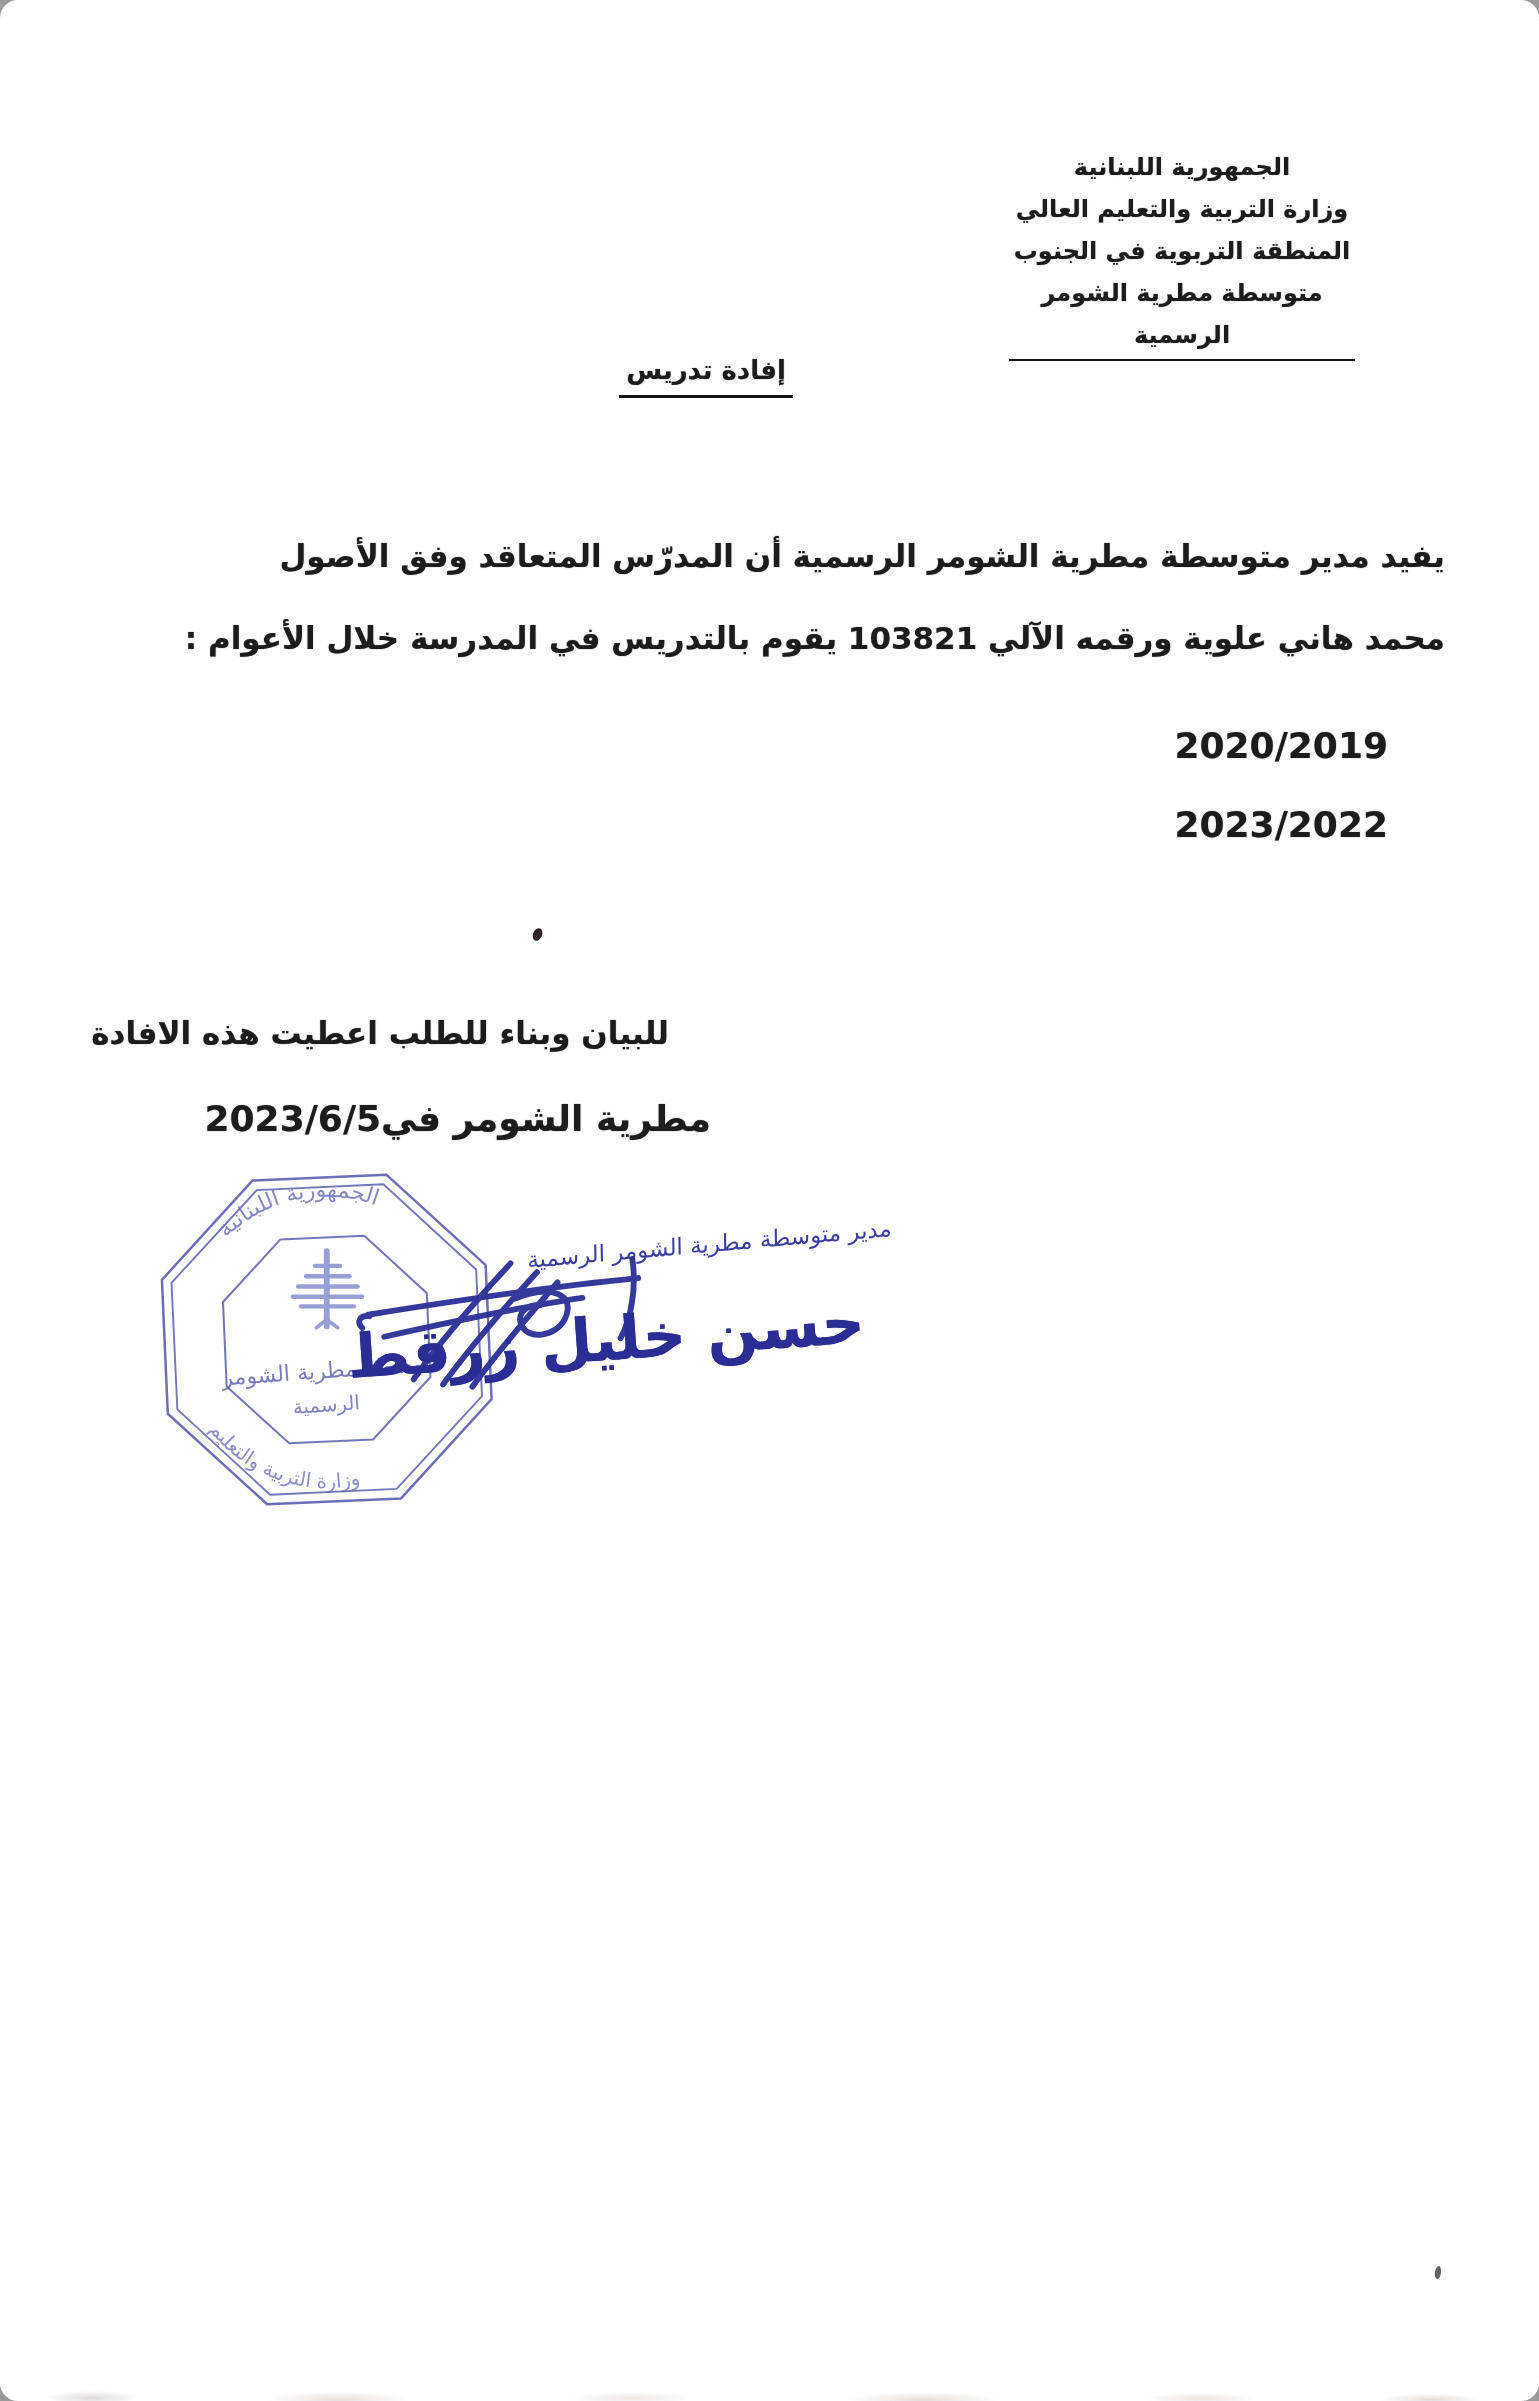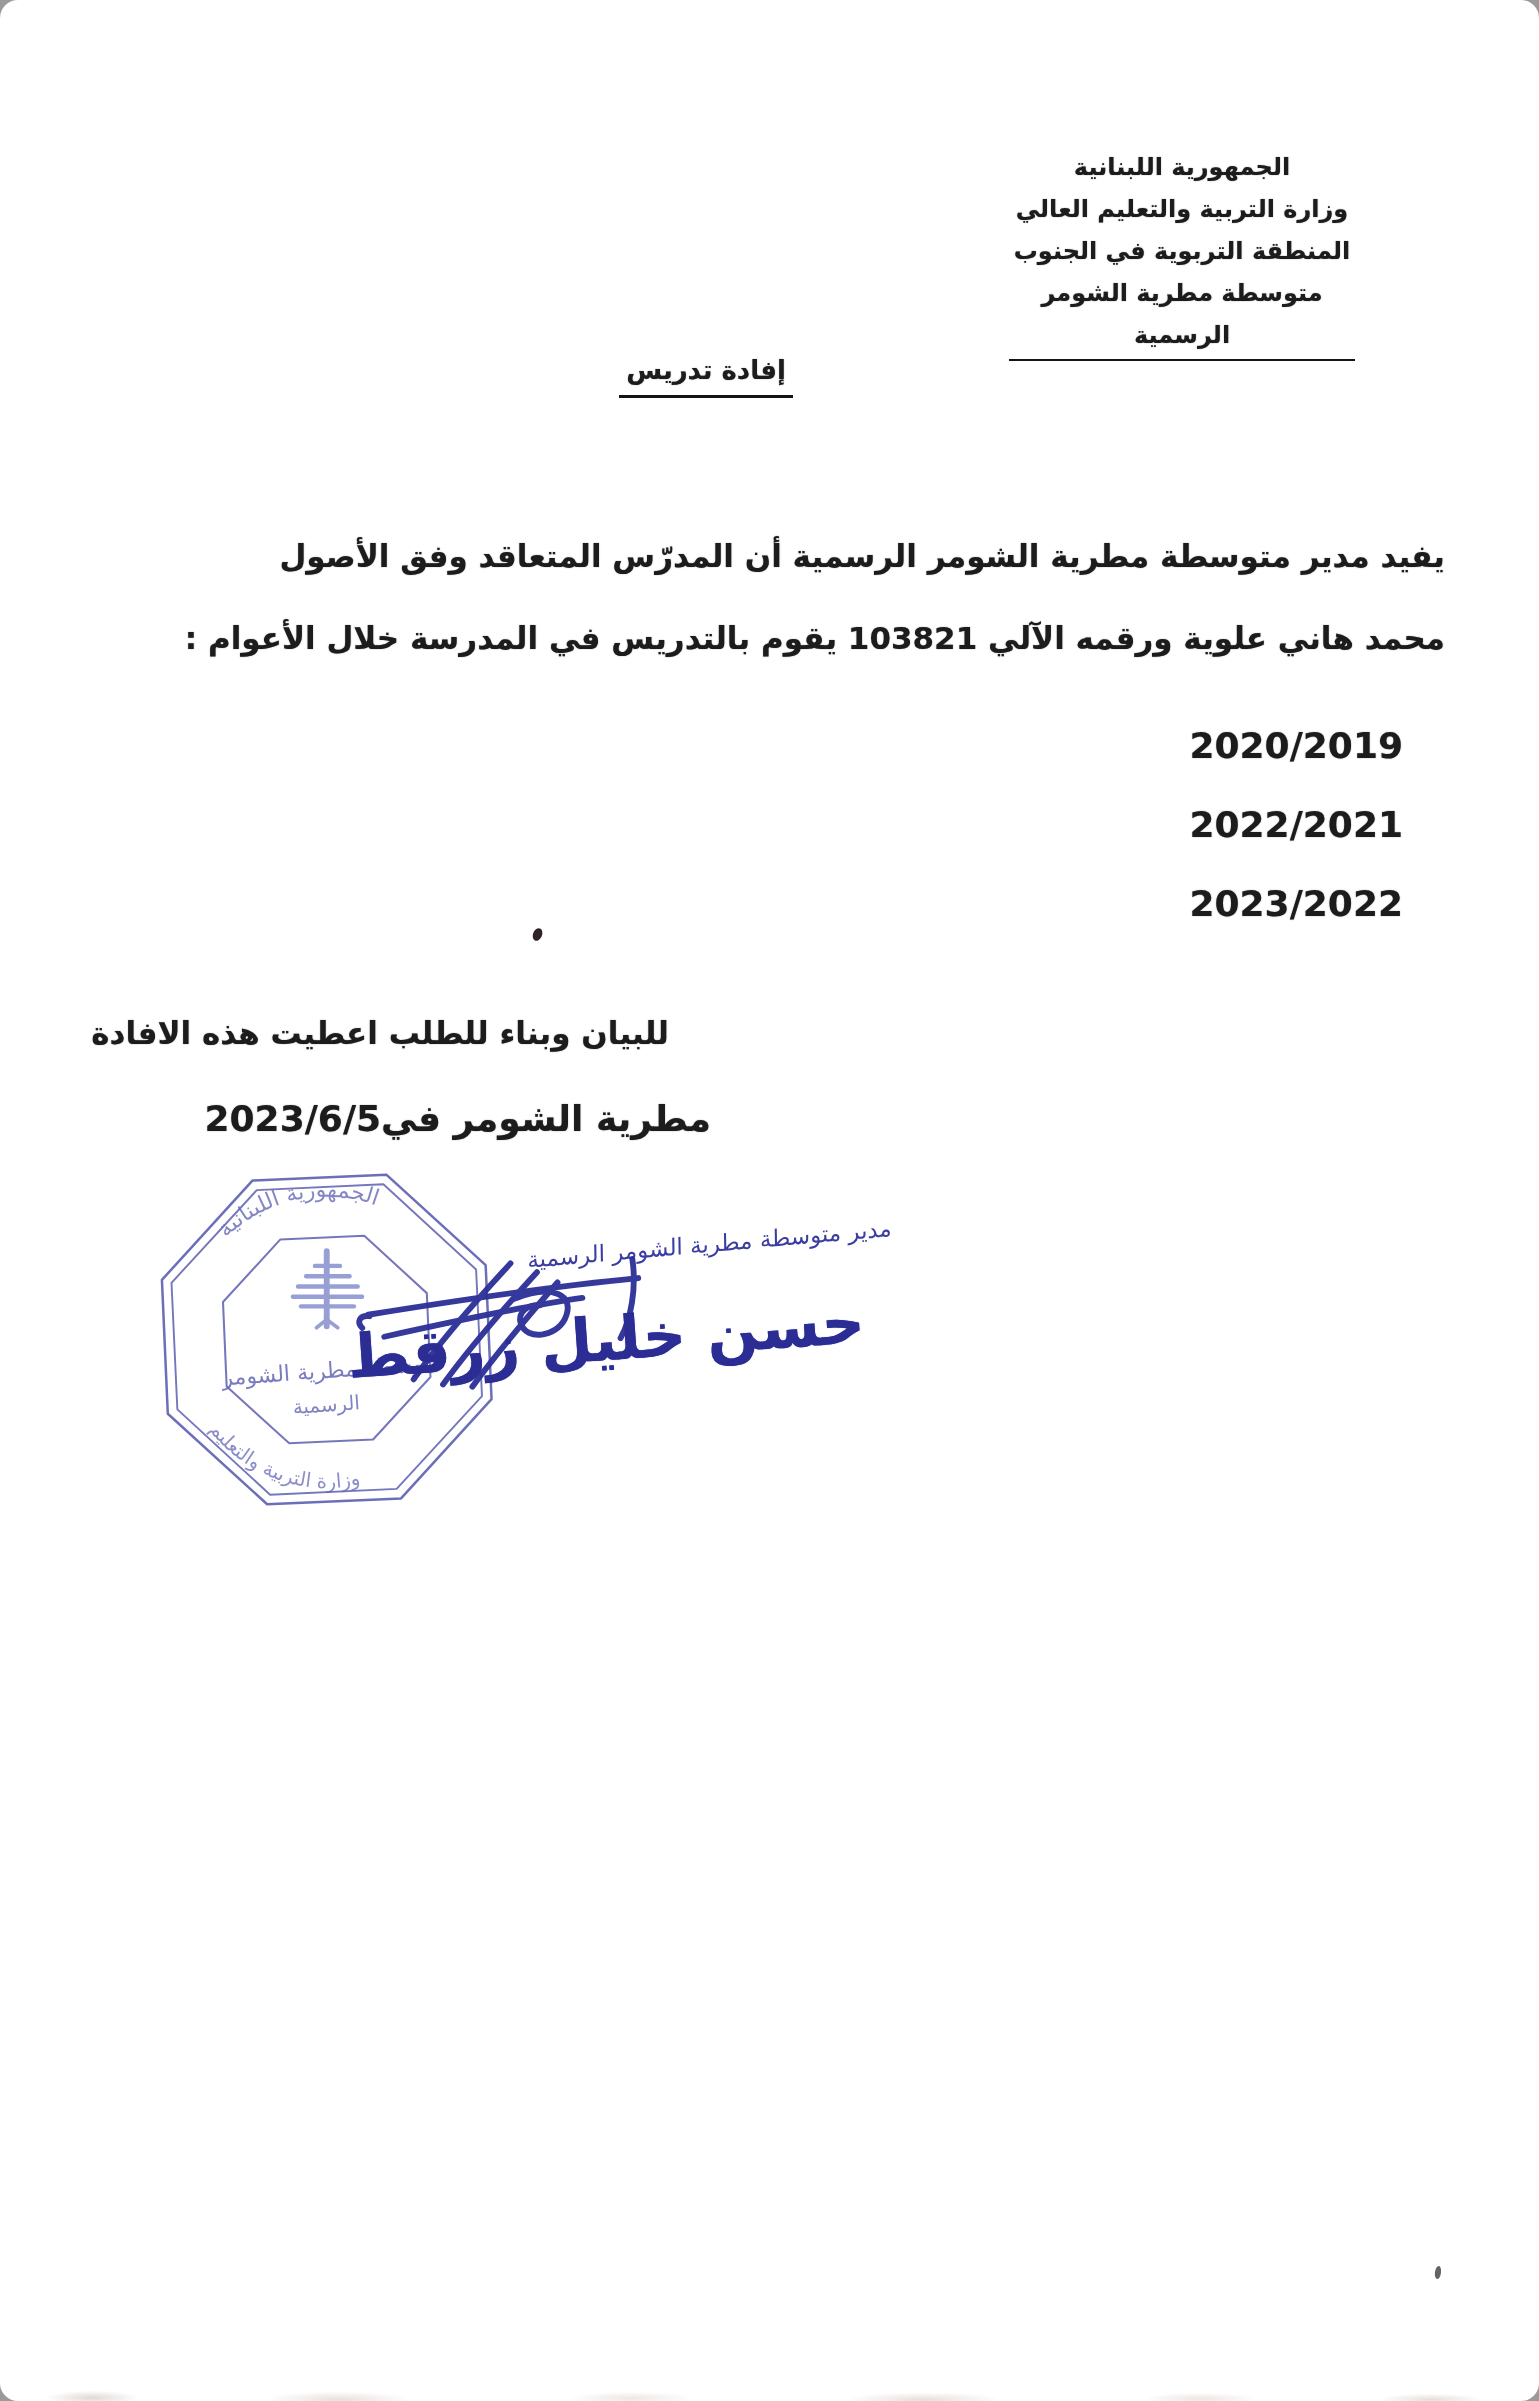--- a/index.html
+++ b/index.html
@@ -29,21 +29,21 @@
   }
   
   .body-line{
     position:absolute;right:94px;direction:rtl;white-space:nowrap;
     font-size:31px;font-weight:700;
   }
   .body-line.l1{top:538px;margin-left:11px;}
   .body-line.l2{top:620px;}
   
   .years{
-    position:absolute;top:706px;right:136px;text-align:right;
+    position:absolute;top:706px;right:151px;text-align:right;
     font-size:36px;font-weight:700;line-height:79px;
   }
   
   .closing{
     position:absolute;top:1015px;right:870px;direction:rtl;white-space:nowrap;
     font-size:31px;font-weight:700;
   }
   .place-date{
     position:absolute;top:1098px;right:828px;direction:rtl;white-space:nowrap;
     font-size:36px;font-weight:700;
@@ -94,21 +94,20 @@
 
   <div class="doc-title-wrap">
     <span class="doc-title ink">إفادة تدريس</span>
   </div>
 
   <div class="body-line l1 ink">يفيد مدير متوسطة مطرية الشومر الرسمية أن المدرّس المتعاقد وفق الأصول</div>
   <div class="body-line l2 ink">محمد هاني علوية ورقمه الآلي 103821 يقوم بالتدريس في المدرسة خلال الأعوام :</div>
 
   <div class="years ink">
     <div>2020/2019</div>
-    <div>2022/2021</div>
     <div>2023/2022</div>
   </div>
 
   <div class="closing ink">للبيان وبناء للطلب اعطيت هذه الافادة</div>
   <div class="place-date ink">مطرية الشومر في2023/6/5</div>
 
   <svg class="stamp-svg" viewBox="0 0 462 492" aria-hidden="true">
     <defs>
       <path id="arcTop" d="M54,168 A196,196 0 0 1 410,168" fill="none"></path>
       <path id="arcBot" d="M40,306 A200,200 0 0 0 424,306" fill="none"></path>

